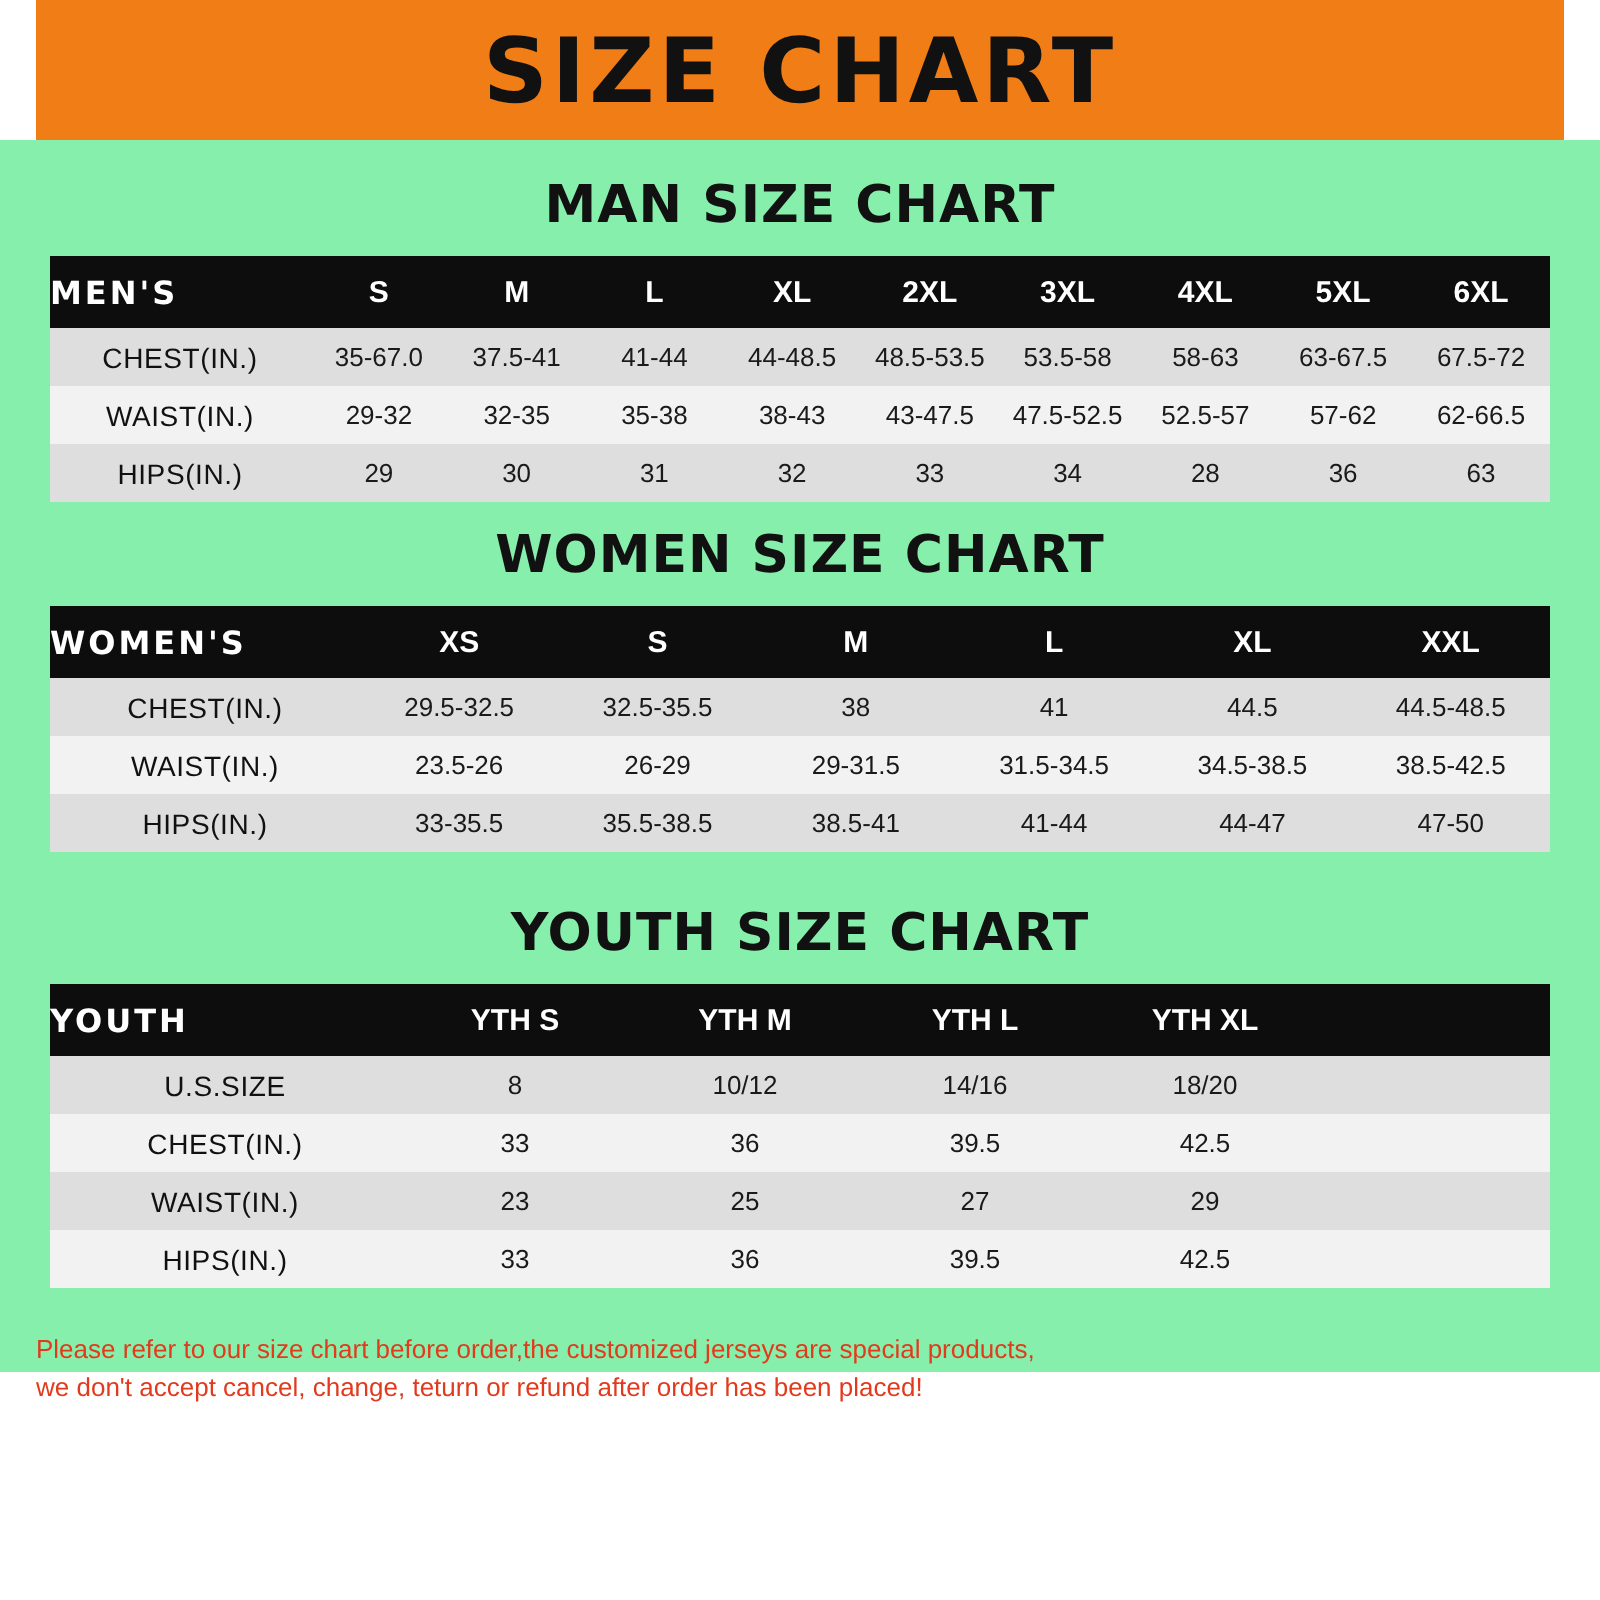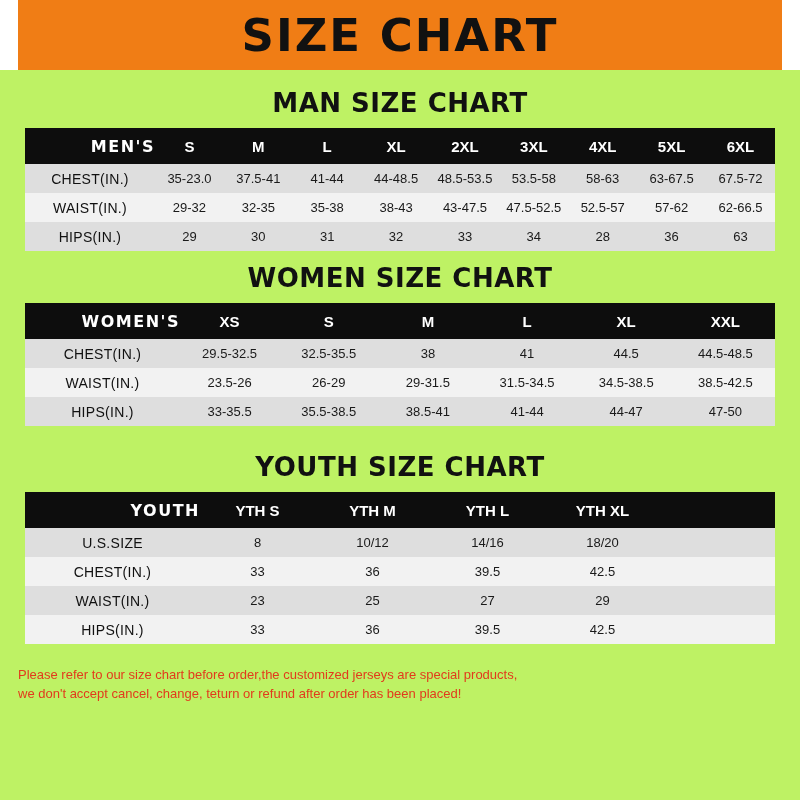--- a/index.html
+++ b/index.html
@@ -9,22 +9,22 @@
   }
   body {
     width: 800px;
     height: 800px;
     font-family: "Liberation Sans", sans-serif;
     overflow: hidden;
     position: relative;
   }
   .page {
     width: 800px;
-    height: 800px;
-    background: #bef264;
+    height: 686px;
+    background: #86efac;
     box-sizing: border-box;
     position: relative;
   }
   
   .banner {
     height: 70px;
     background: #f07d15;
     display: flex;
     align-items: center;
     justify-content: center;
@@ -84,22 +84,21 @@
     font-family: "Liberation Sans", sans-serif;
   }
   table.size-table thead th {
     background: #0d0d0d;
     color: #ffffff;
     font-size: 15px;
     height: 36px;
     font-weight: bold;
   }
   table.size-table thead th.rowhead {
-    text-align: right;
-    padding-left: 16px;
+    text-align: left;
     letter-spacing: 1.5px;
     font-family: "DejaVu Sans", sans-serif;
     font-size: 16px;
   }
   table.size-table tbody tr:nth-child(odd)  { background: #dedede; }
   table.size-table tbody tr:nth-child(even) { background: #f2f2f2; }
   table.size-table tbody td.rowhead {
     font-size: 14px;
     letter-spacing: 0.3px;
     color: #111111;
@@ -153,21 +152,21 @@
           <th>2XL</th>
           <th>3XL</th>
           <th>4XL</th>
           <th>5XL</th>
           <th>6XL</th>
         </tr>
       </thead>
       <tbody>
         <tr>
           <td class="rowhead">CHEST(IN.)</td>
-          <td>35-23.0</td>
+          <td>35-67.0</td>
           <td>37.5-41</td>
           <td>41-44</td>
           <td>44-48.5</td>
           <td>48.5-53.5</td>
           <td>53.5-58</td>
           <td>58-63</td>
           <td>63-67.5</td>
           <td>67.5-72</td>
         </tr>
         <tr>

